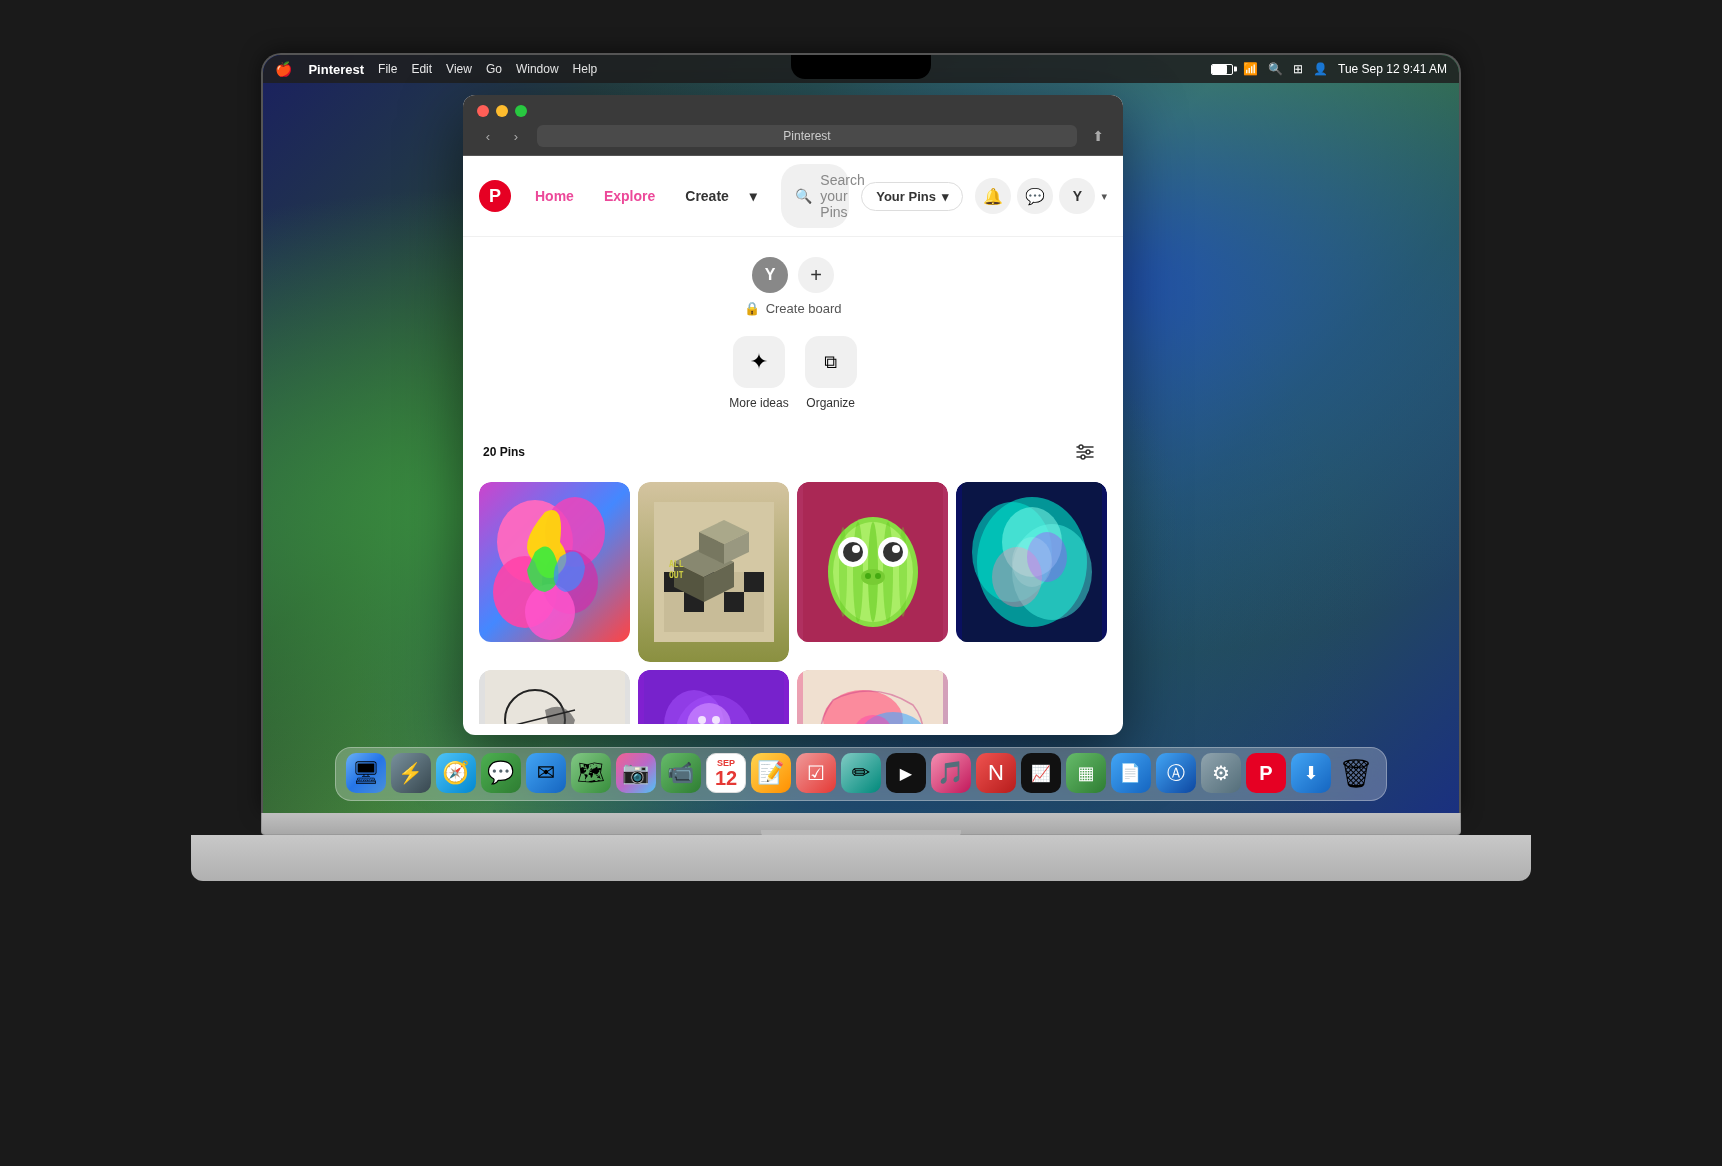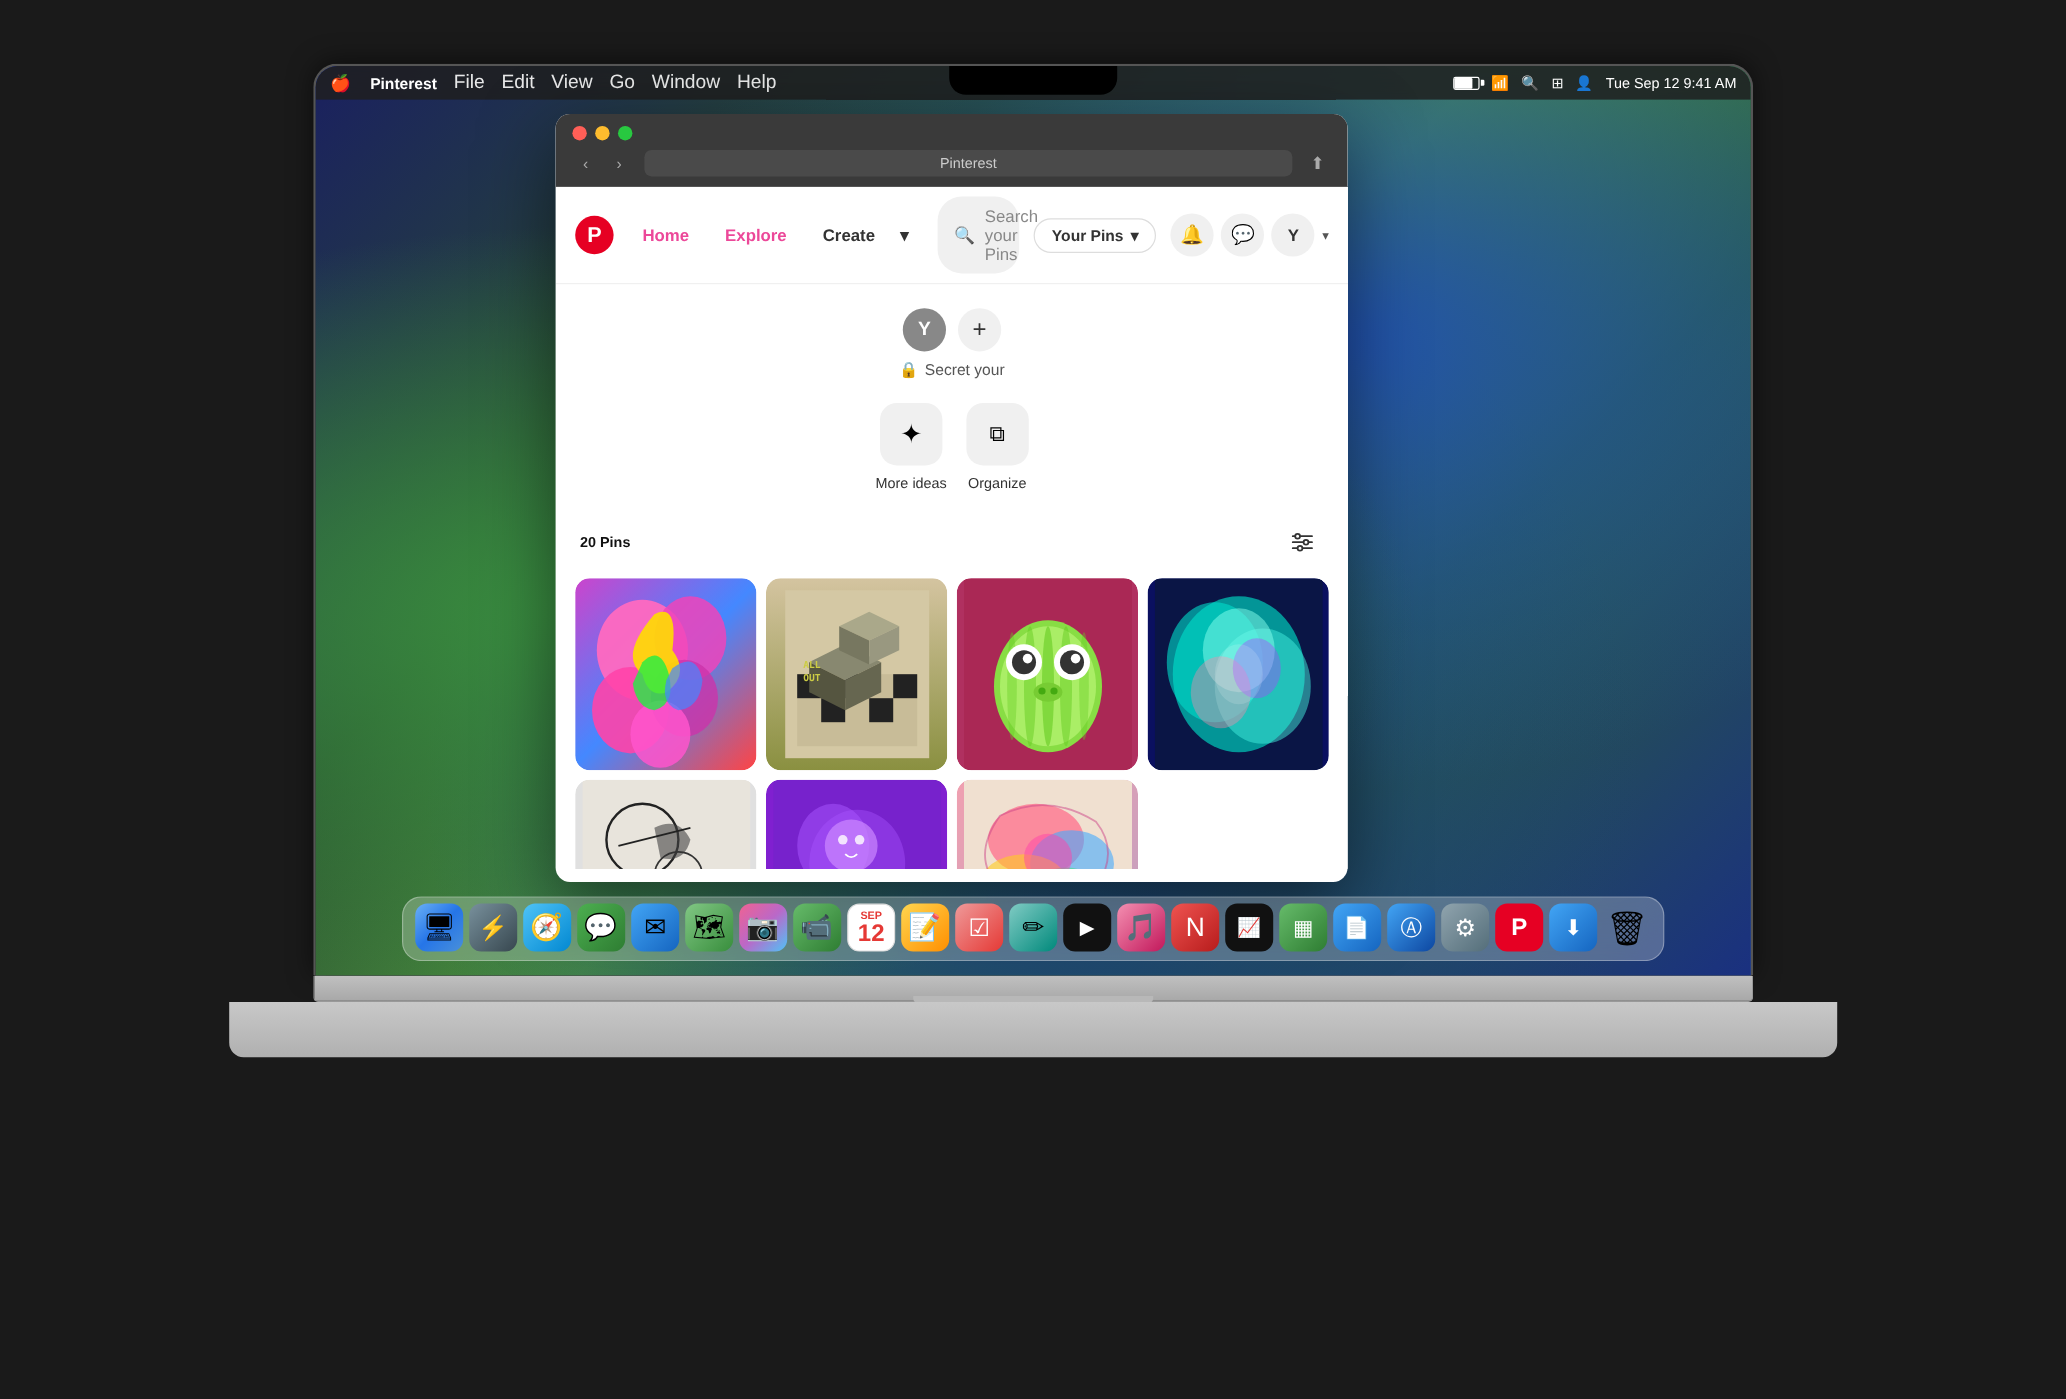--- a/index.html
+++ b/index.html
@@ -88,21 +88,21 @@
       font-size: 14px;
       margin-right: 2px;
     }
 
     .menu-app-name {
       font-weight: 600;
       font-size: 13px;
     }
 
     .menu-item {
-      font-size: 16px;
+      font-size: 12px;
       opacity: 0.9;
     }
 
     .menubar-right {
       margin-left: auto;
       display: flex;
       align-items: center;
       gap: 10px;
       font-size: 12px;
     }
@@ -471,21 +471,21 @@
 
     .pin-card {
       border-radius: 12px;
       overflow: hidden;
       cursor: pointer;
       position: relative;
     }
 
     
     .pin-1 { background: linear-gradient(135deg, #cc44cc 0%, #4488ff 50%, #ff4444 100%); height: 160px; position: relative; overflow: hidden; border-radius: 12px; }
-    .pin-2 { background: linear-gradient(180deg, #d4c4a0 0%, #8a9040 100%); height: 160px; border-radius: 12px; position: relative; overflow: hidden;}
+    .pin-2 { background: linear-gradient(180deg, #d4c4a0 0%, #8a9040 100%); height: 180px; border-radius: 12px; position: relative; overflow: hidden;}
     .pin-3 { background: #b03060; height: 160px; border-radius: 12px; position: relative; overflow: hidden;}
     .pin-4 { background: #0a1060; height: 160px; border-radius: 12px; position: relative; overflow: hidden;}
 
     .pin-5 { background: #e0e0e0; height: 140px; border-radius: 12px; position: relative; overflow: hidden;}
     .pin-6 { background: #8020d0; height: 140px; border-radius: 12px; position: relative; overflow: hidden;}
     .pin-7 { background: #d0e0b0; height: 140px; border-radius: 12px; position: relative; overflow: hidden;}
     .pin-8 { background: linear-gradient(135deg, #f0a0b0 0%, #c0a0c0 100%); height: 140px; border-radius: 12px; position: relative; overflow: hidden;}
 
     
     .pin-art {
@@ -674,21 +674,21 @@
           </div>
         </div>
 
         <div class="board-header">
           <div class="board-title-row">
             <div class="board-avatar">Y</div>
             <button class="board-add-btn">+</button>
           </div>
           <div class="secret-board-label">
             <span>🔒</span>
-            <span>Secret your</span>
+            <span>Create board</span>
           </div>
         </div>
 
         <div class="action-buttons">
           <div class="action-btn">
             <div class="action-btn-icon">✦</div>
             <span class="action-btn-label">More ideas</span>
           </div>
           <div class="action-btn">
             <div class="action-btn-icon" style="font-size:18px;">⧉</div>

